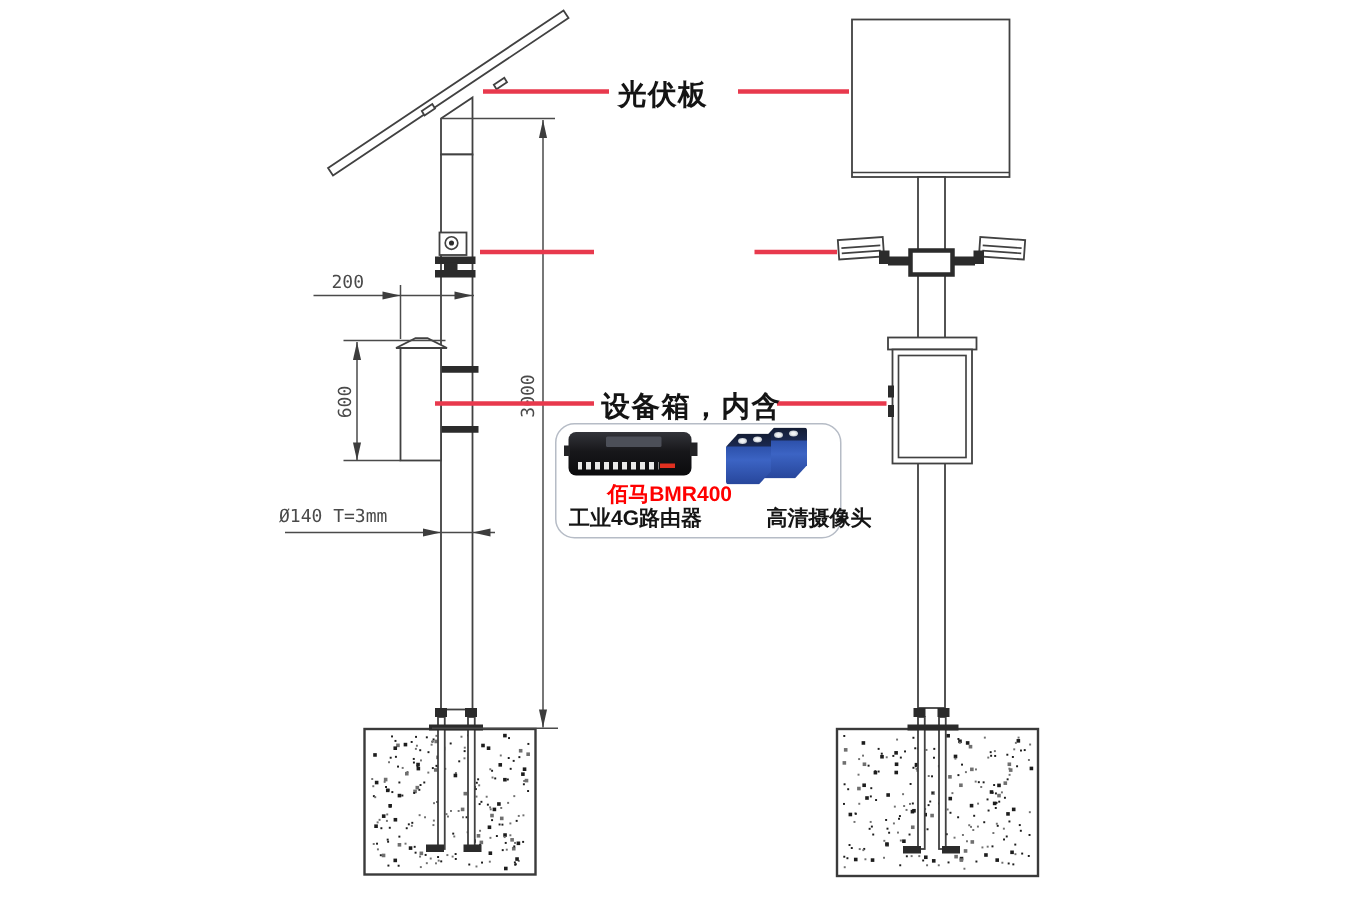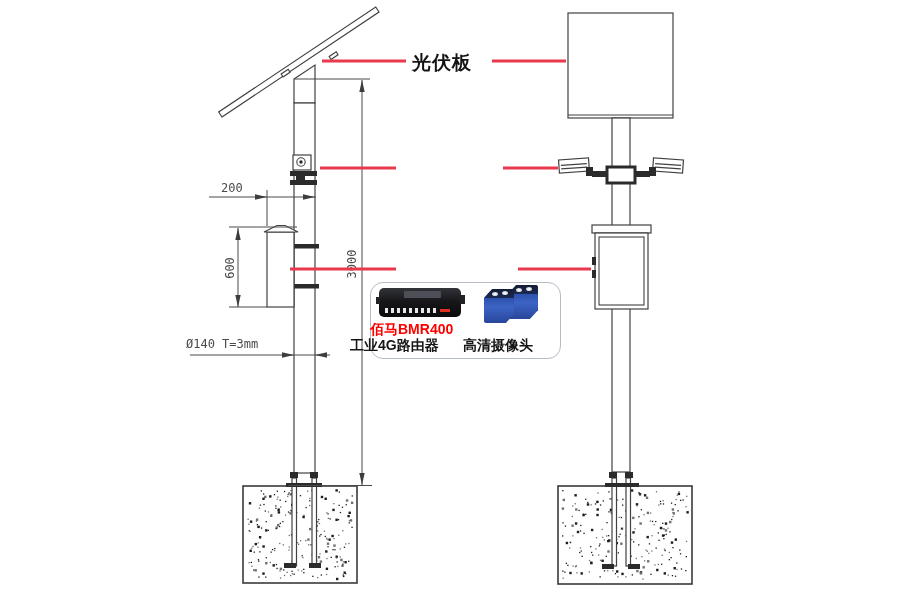--- a/index.html
+++ b/index.html
@@ -24,21 +24,21 @@
           background:repeating-linear-gradient(90deg,#e9e9e9 0 3px,transparent 3px 6px);}
   .router .redtag{position:absolute;right:14%;bottom:5px;width:10px;height:3px;background:#e03020;}
   .router .nub-l{position:absolute;left:-3px;top:9px;width:4px;height:7px;background:#232326;}
   .router .nub-r{position:absolute;right:-4px;top:7px;width:5px;height:9px;background:#232326;}
   .battery{position:absolute;width:30px;height:34px;border-radius:2px;
            clip-path:polygon(0% 26%,27% 0%,100% 0%,100% 74%,73% 100%,0% 100%);
            background:linear-gradient(180deg,#131c33 0%,#1b2950 25%,#2d51ab 26%,#3c64c4 52%,#27469b 100%);}
   .battery .t1,.battery .t2{position:absolute;width:6px;height:4px;border-radius:50%;
            background:radial-gradient(#f2f4f6 30%,#98a1ac 100%);}
   .battery .t1{left:8px;top:3px;} .battery .t2{left:18px;top:2px;}
-  .co-text{position:absolute;font-weight:bold;font-size:14px;color:#151515;text-align:left;white-space:nowrap;}
+  .co-text{position:absolute;font-weight:bold;font-size:14px;color:#151515;text-align:right;white-space:nowrap;margin-left:18px;}
   .co-red{color:#ff0000;}
 </style>
 </head>
 <body>
 
 <div class="stage">
 
 <svg width="901" height="600" viewBox="0 0 901 600">
 
   <g>
@@ -619,20 +619,21 @@
     <line class="leader" x1="322" y1="61" x2="406" y2="61"></line>
     <line class="leader" x1="492" y1="61" x2="566" y2="61"></line>
     <line class="leader" x1="320" y1="168" x2="396" y2="168"></line>
     <line class="leader" x1="503" y1="168" x2="558" y2="168"></line>
     <line class="leader" x1="290" y1="269" x2="396" y2="269"></line>
     <line class="leader" x1="518" y1="269" x2="591" y2="269"></line>
   </g>
 </svg>
 
 <div class="lead-label" style="left:412px;top:50px;">光伏板</div>
+<div class="lead-label" style="left:401px;top:258px;">设备箱，内含</div>
 
 <div class="callout"></div>
 
 <div class="router">
   <div class="toplabel"></div>
   <div class="ports"></div>
   <div class="redtag"></div>
   <div class="nub-l"></div>
   <div class="nub-r"></div>
 </div>

